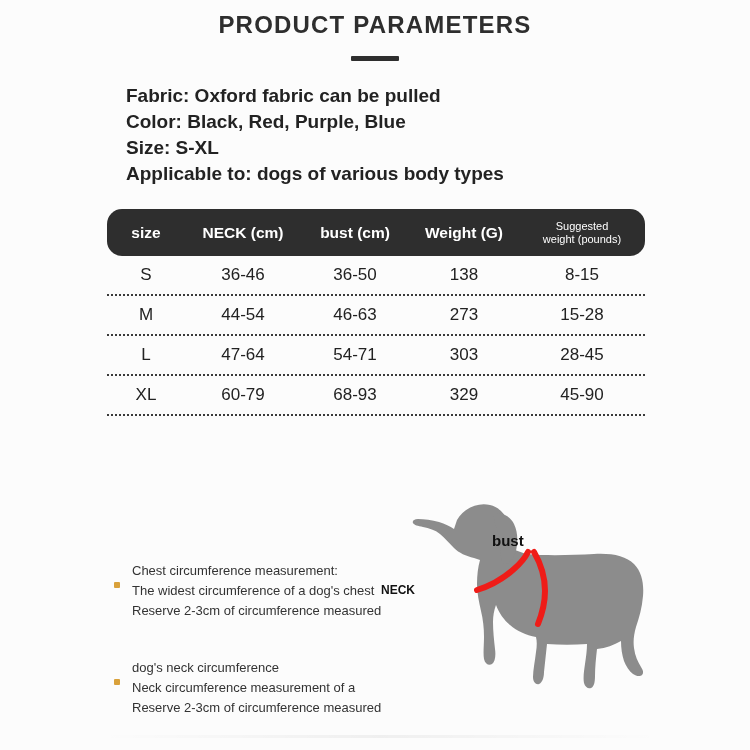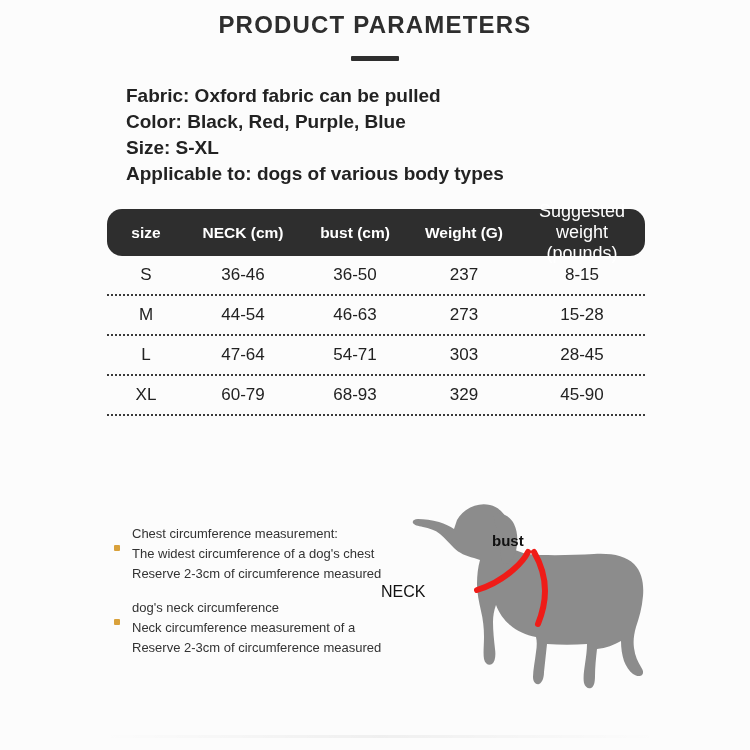--- a/index.html
+++ b/index.html
@@ -63,21 +63,21 @@
     border-radius: 15px;
   }
   .table-header .cell {
     color: #ffffff;
     font-size: 15.5px;
     font-weight: bold;
     text-align: center;
     line-height: 1.15;
   }
   .table-header .cell.small {
-    font-size: 18px;
+    font-size: 11px;
     font-weight: normal;
   }
   .table-row {
     height: 38px;
     display: flex;
     align-items: center;
     border-bottom: 2px dotted #3a3a3a;
   }
   .table-row .cell {
     font-size: 17px;
@@ -94,20 +94,21 @@
   .notes {
     position: absolute;
     left: 112px;
     top: 524px;
     width: 290px;
   }
   .note-block {
     position: relative;
     padding-left: 20px;
     margin-bottom: 14px;
+    margin-top: 37px;
   }
   .note-bullet {
     position: absolute;
     left: 2px;
     top: 21px;
     width: 6px;
     height: 6px;
     background: #d9a13b;
     border-radius: 1px;
   }
@@ -134,22 +135,22 @@
     left: 492px;
     top: 532px;
     font-size: 15px;
     font-weight: bold;
     color: #111;
   }
   .label-neck {
     position: absolute;
     left: 381px;
     top: 583px;
-    font-size: 16px;
-    font-weight: normal;
+    font-size: 12px;
+    font-weight: bold;
     color: #111;
   }
 
   
   .bottom-shade {
     position: absolute;
     left: 100px;
     top: 735px;
     width: 560px;
     height: 3px;
@@ -181,21 +182,21 @@
     <div class="cell c-sugg small">
       <span>Suggested</span><br>
       <span>weight (pounds)</span>
     </div>
   </div>
 
   <div class="table-row">
     <div class="cell c-size">S</div>
     <div class="cell c-neck">36-46</div>
     <div class="cell c-bust">36-50</div>
-    <div class="cell c-weight">237</div>
+    <div class="cell c-weight">138</div>
     <div class="cell c-sugg">8-15</div>
   </div>
 
   <div class="table-row">
     <div class="cell c-size">M</div>
     <div class="cell c-neck">44-54</div>
     <div class="cell c-bust">46-63</div>
     <div class="cell c-weight">273</div>
     <div class="cell c-sugg">15-28</div>
   </div>

